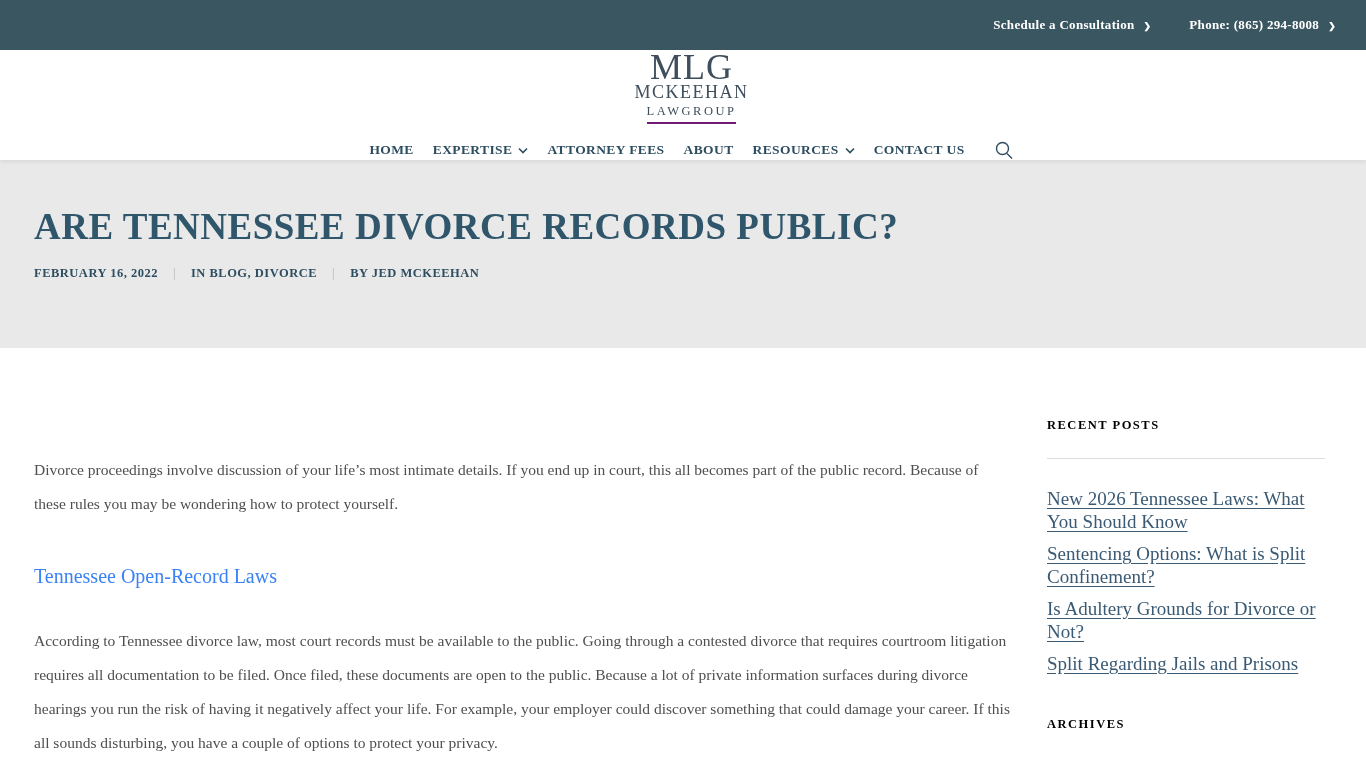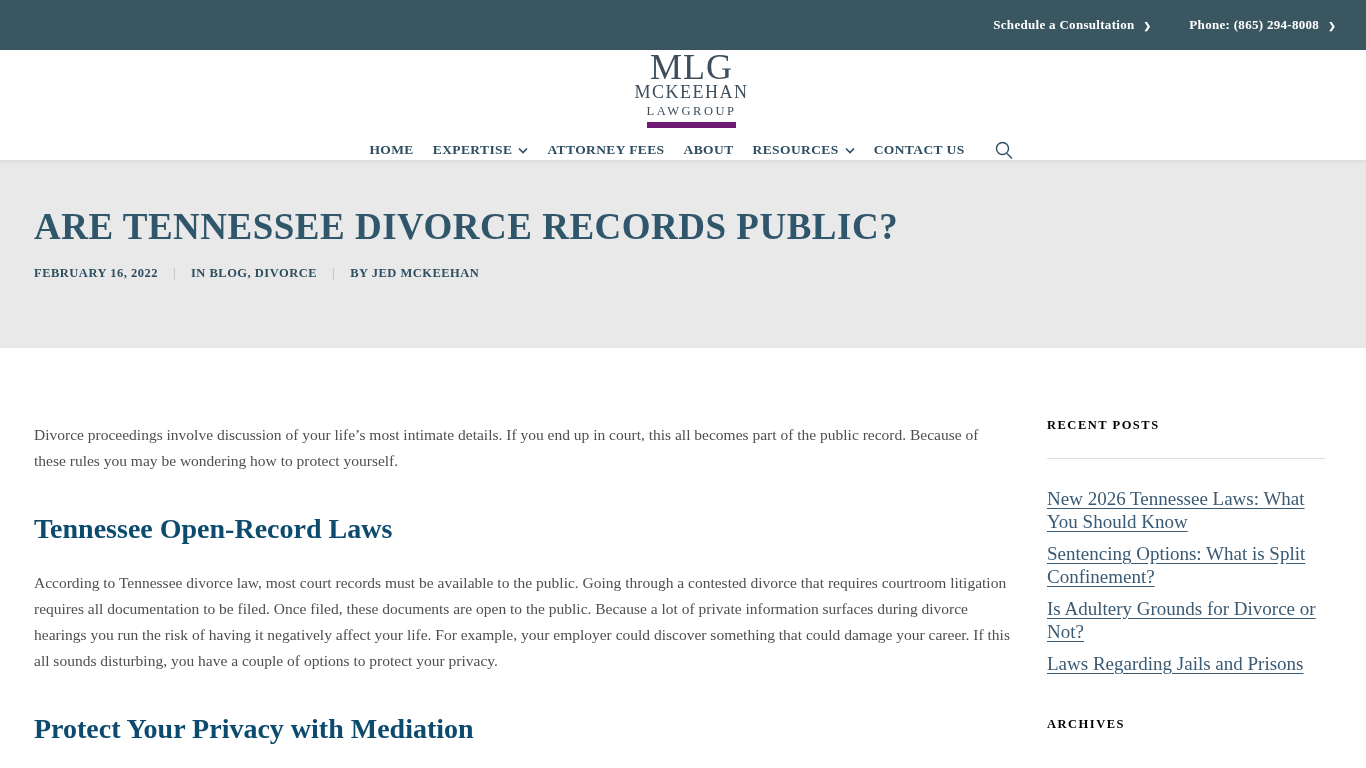--- a/index.html
+++ b/index.html
@@ -54,21 +54,21 @@
   }
   .logo-line1 {
     font-size: 18px;
     letter-spacing: 1.5px;
     line-height: 17px;
   }
   .logo-line2 {
     font-size: 12.5px;
     letter-spacing: 2.5px;
     line-height: 17px;
-    border-bottom: 6px solid #701a75;
+    border-bottom: 2px solid #701a75;
     padding-bottom: 2px;
     display: inline-block;
   }
   .nav {
     display: flex;
     align-items: center;
     gap: 19px;
   }
   .nav-item {
     display: flex;
@@ -114,28 +114,29 @@
   .content {
     display: flex;
     padding: 0 34px;
   }
   .main-col {
     width: 976px;
     padding-top: 74px;
   }
   .main-col p {
     font-size: 15.5px;
-    line-height: 26px;
+    line-height: 34px;
     color: #4f4f4f;
     margin-bottom: 24px;
+    margin-top: 31px;
   }
   .main-col h2 {
-    font-size: 28px;
-    font-weight: 700;
-    color: #0c4a6e;
+    font-size: 20px;
+    font-weight: 400;
+    color: #3b82f6;
     margin: 38px 0 24px 0;
     line-height: 34px;
   }
 
   
   .sidebar {
     width: 278px;
     margin-left: 37px;
     padding-top: 70px;
   }
@@ -241,17 +242,17 @@
     <h2>Protect Your Privacy with Mediation</h2>
 
   </div>
 
   <div class="sidebar">
     <div class="sidebar-heading">RECENT POSTS</div>
     <hr class="sidebar-divider">
     <a class="post-link">New 2026 Tennessee Laws: What You Should Know</a>
     <a class="post-link">Sentencing Options: What is Split Confinement?</a>
     <a class="post-link">Is Adultery Grounds for Divorce or Not?</a>
-    <a class="post-link">Laws Regarding Jails and Prisons</a>
+    <a class="post-link">Split Regarding Jails and Prisons</a>
     <div class="sidebar-heading archives-heading">ARCHIVES</div>
   </div>
 
 </div>
 
 </body></html>

